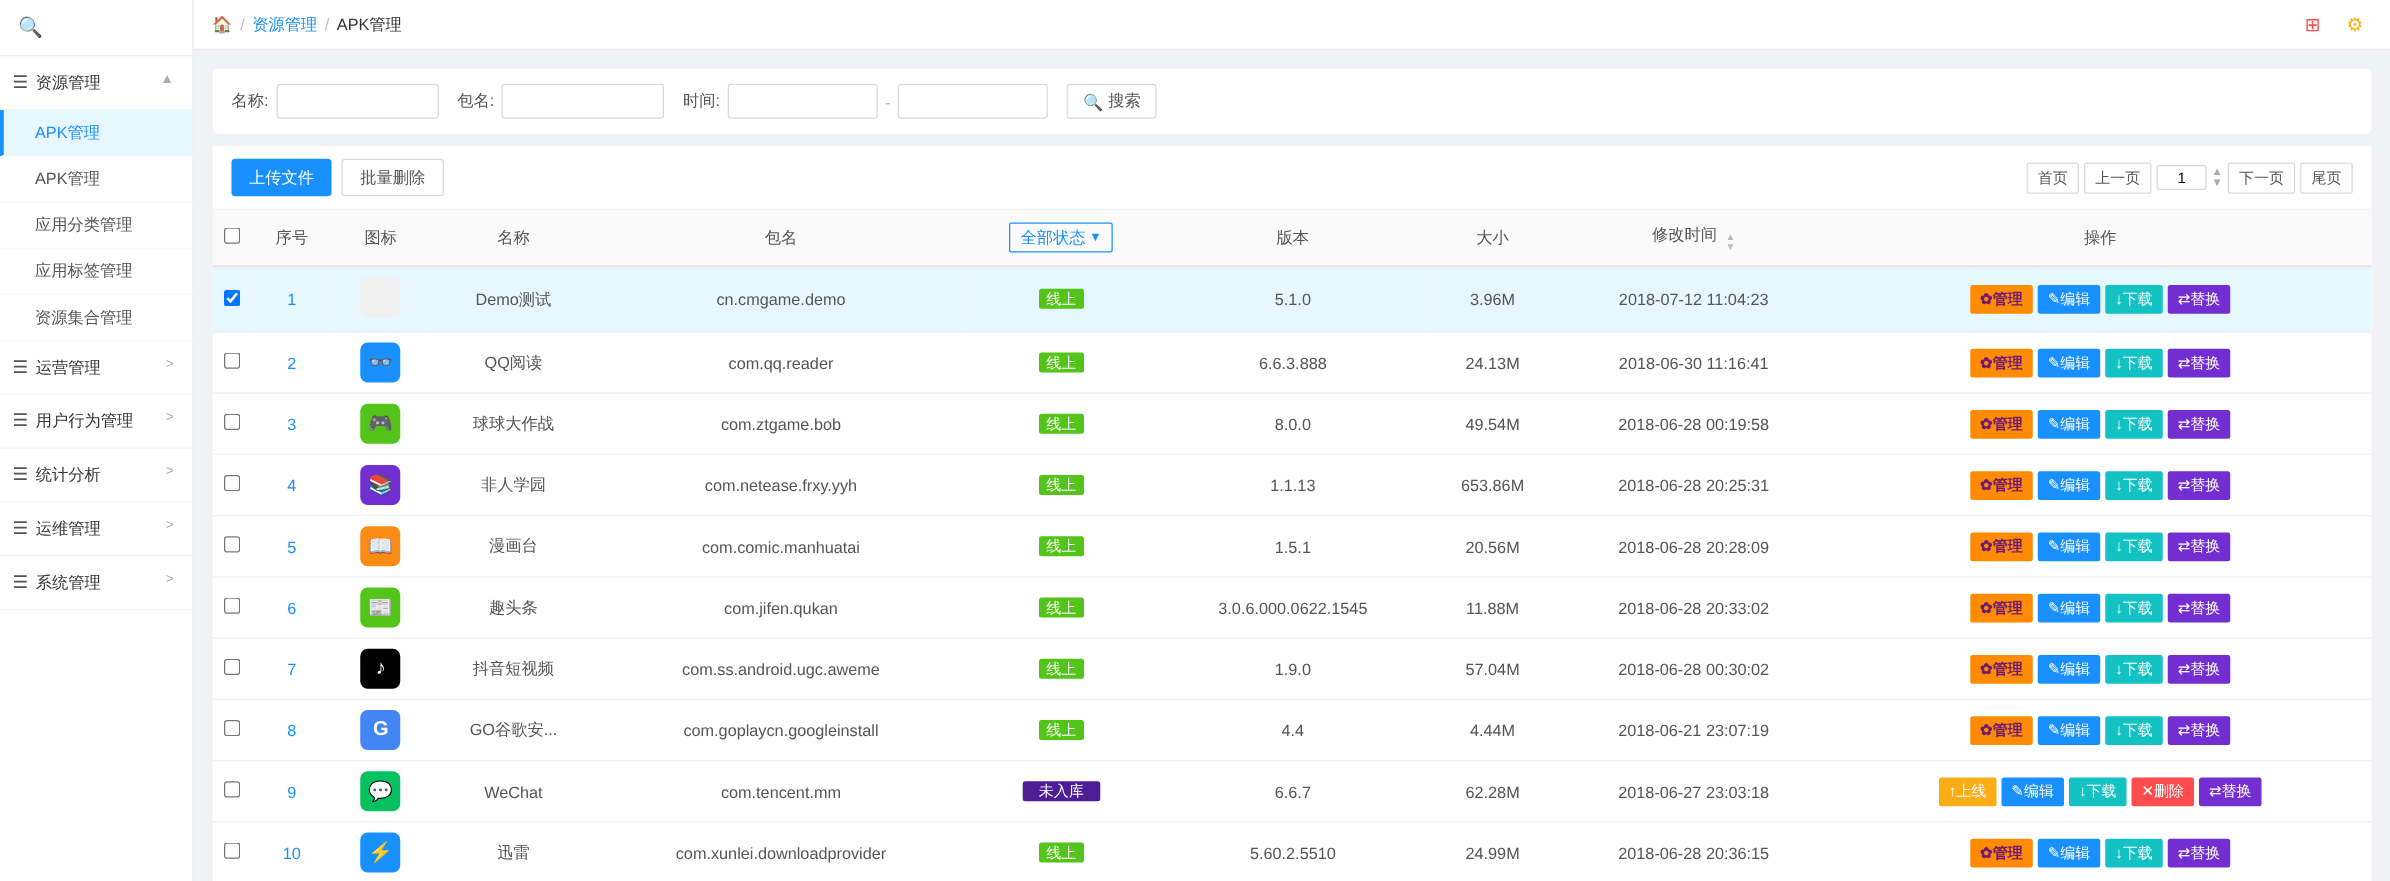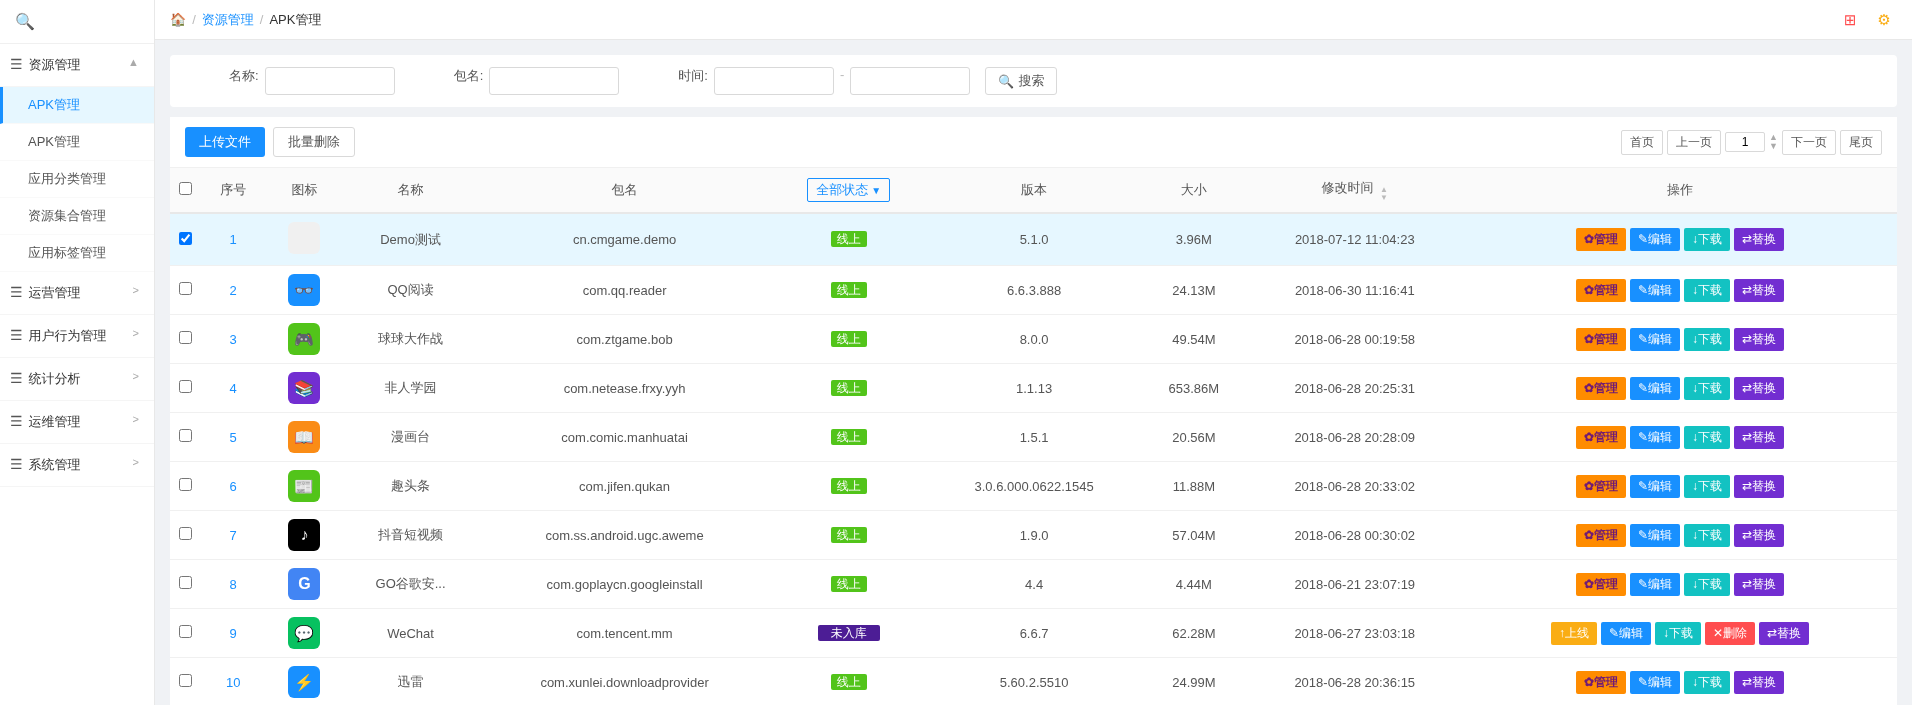--- a/index.html
+++ b/index.html
@@ -28,21 +28,21 @@
     .topbar-icons { display: flex; gap: 8px; align-items: center; }
     .topbar-icon-btn { width: 26px; height: 26px; display: flex; align-items: center; justify-content: center; cursor: pointer; border-radius: 3px; font-size: 15px; color: #666; }
     .topbar-icon-btn.red { color: #ff4d4f; }
     .topbar-icon-btn.yellow { color: #faad14; }
 
     
     .content { flex: 1; padding: 15px; overflow: auto; background: #f0f2f5; }
 
     
     .filter-bar { background: #fff; padding: 12px 15px; border-radius: 4px; display: flex; align-items: center; gap: 15px; margin-bottom: 10px; }
-    .filter-item { display: flex; gap: 6px; font-size: 13px; margin-left: 44px; }
+    .filter-item { display: flex; align-items: center; gap: 6px; font-size: 13px; }
     .filter-label { color: #555; white-space: nowrap; }
     .filter-input { border: 1px solid #d9d9d9; border-radius: 3px; padding: 4px 8px; font-size: 13px; height: 28px; outline: none; }
     .filter-dash { color: #bbb; }
     .search-btn { background: #fff; border: 1px solid #d9d9d9; border-radius: 3px; padding: 4px 12px; cursor: pointer; display: flex; align-items: center; gap: 4px; font-size: 13px; color: #555; height: 28px; }
 
     
     .toolbar { background: #fff; padding: 10px 15px; display: flex; align-items: center; justify-content: space-between; border-bottom: 1px solid #f0f0f0; }
     .toolbar-left { display: flex; gap: 8px; }
     .btn-upload { background: #1890ff; color: #fff; border: none; border-radius: 3px; padding: 5px 14px; cursor: pointer; font-size: 13px; }
     .btn-batch-delete { background: #fff; border: 1px solid #d9d9d9; border-radius: 3px; padding: 5px 14px; cursor: pointer; font-size: 13px; color: #555; }
@@ -88,22 +88,22 @@
   </div>
   <div id="sidebar-groups">
       <div class="sidebar-group">
         <div class="sidebar-group-header">
           <span><span class="menu-icon">☰</span><span>资源管理</span></span>
           <span class="arrow">▲</span>
         </div>
         <div class="sidebar-sub-item active">APK管理</div>
         <div class="sidebar-sub-item">APK管理</div>
         <div class="sidebar-sub-item">应用分类管理</div>
+        <div class="sidebar-sub-item">应用标签管理</div>
         <div class="sidebar-sub-item">资源集合管理</div>
-        <div class="sidebar-sub-item">应用标签管理</div>
       </div>
       <div class="sidebar-group">
         <div class="sidebar-group-header">
           <span><span class="menu-icon">☰</span><span>运营管理</span></span>
           <span class="arrow">&gt;</span>
         </div>
       </div>
       <div class="sidebar-group">
         <div class="sidebar-group-header">
           <span><span class="menu-icon">☰</span><span>用户行为管理</span></span>

